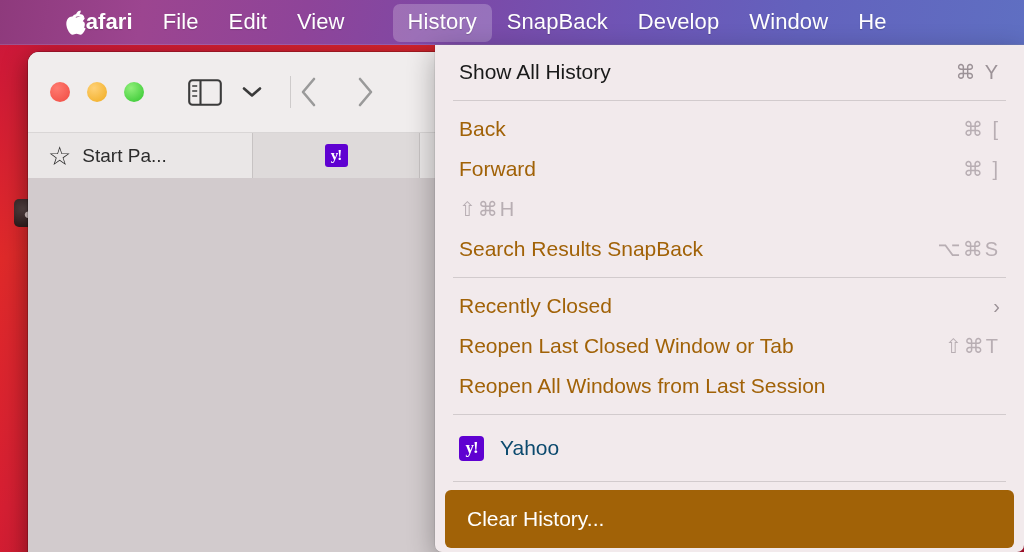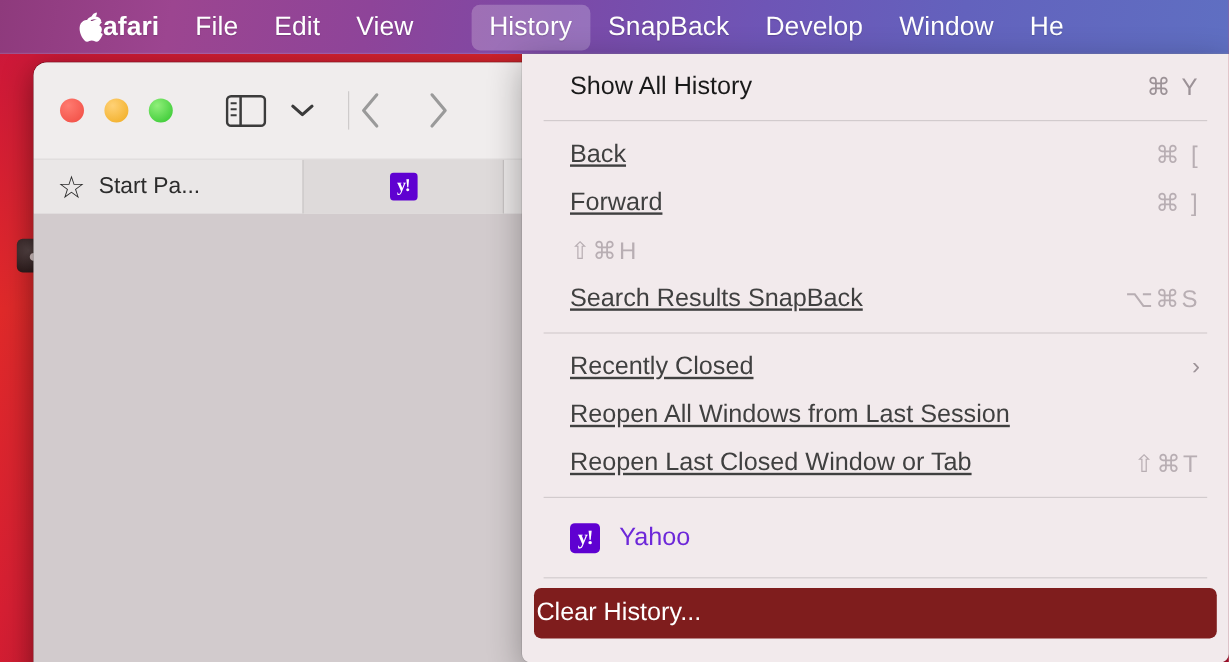--- a/index.html
+++ b/index.html
@@ -144,51 +144,50 @@
     z-index: 60;
     padding-top: 7px;
     overflow: hidden;
   }
   .menu-row {
     height: 40px;
     display: flex; align-items: center;
     padding: 0 24px 0 24px;
     font-size: 21px;
     position: relative;
-    margin-left: 16px;
   }
   .menu-row .label { flex: 1; white-space: nowrap; }
   .menu-row .shortcut {
     color: #9c9297; font-size: 20px;
     letter-spacing: 2px;
     white-space: nowrap;
   }
   .menu-row.enabled .label { color: #1a1a1a; }
-  .menu-row.disabled .label { color: #404040; text-decoration: underline; }
+  .menu-row.disabled .label { color: #a16207; }
   .menu-row.disabled .shortcut { color: #b8aeb3; }
   .menu-row .submenu-arrow { color: #9c9297; font-size: 20px; }
   .menu-sep {
     height: 1px; margin: 8px 18px;
     background: rgba(0,0,0,.13);
   }
   .menu-row.site { height: 50px; gap: 16px; }
   .menu-row.site .favicon {
     width: 25px; height: 25px; border-radius: 4px;
     background: #5f01d1; color: #fff;
     font-family: "Liberation Serif", serif;
     font-size: 17px; font-weight: bold; letter-spacing: -1px;
     display: flex; align-items: center; justify-content: center;
     flex: 0 0 auto;
   }
-  .menu-row.site .label { color: #6d28d9; }
+  .menu-row.site .label { color: #0c4a6e; }
   .menu-row.highlight {
-    margin: 0 10px; padding: 0 2px;
+    margin: 0 10px; padding: 0 22px;
     border-radius: 6px;
-    background: #7f1d1d;
-    height: 42px;
+    background: #a16207;
+    height: 58px;
   }
   .menu-row.highlight .label { color: #ffffff; }
 </style>
 </head>
 <body>
 
 <div id="desktop">
   <div id="desktop-icon">●</div>
 </div>
 
@@ -288,26 +287,26 @@
     <span class="shortcut">⌥⌘S</span>
   </div>
 
   <div class="menu-sep"></div>
 
   <div class="menu-row disabled">
     <span class="label">Recently Closed</span>
     <span class="submenu-arrow">›</span>
   </div>
   <div class="menu-row disabled">
+    <span class="label">Reopen Last Closed Window or Tab</span>
+    <span class="shortcut">⇧⌘T</span>
+  </div>
+  <div class="menu-row disabled">
     <span class="label">Reopen All Windows from Last Session</span>
     <span class="shortcut"></span>
-  </div>
-  <div class="menu-row disabled">
-    <span class="label">Reopen Last Closed Window or Tab</span>
-    <span class="shortcut">⇧⌘T</span>
   </div>
 
   <div class="menu-sep"></div>
 
   <div class="menu-row site enabled">
     <span class="favicon">y!</span>
     <span class="label">Yahoo</span>
   </div>
 
   <div class="menu-sep"></div>

